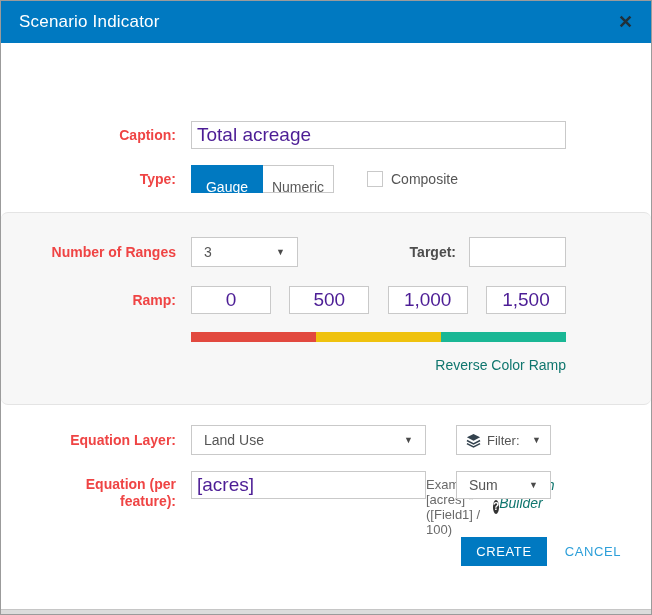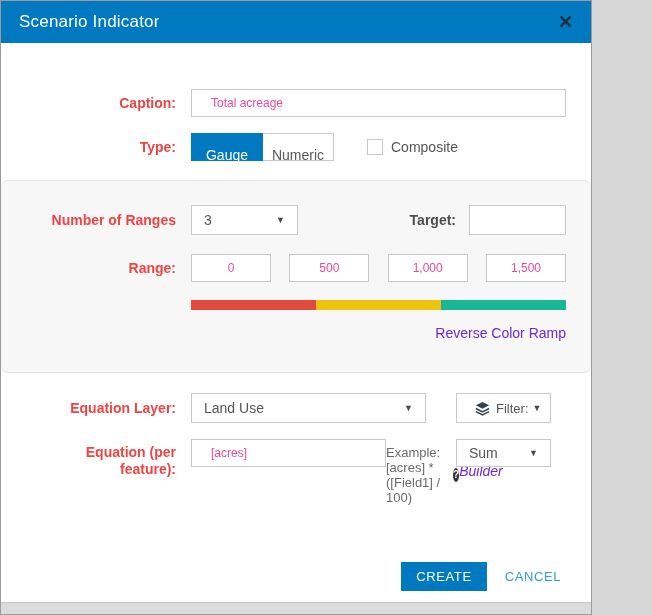--- a/index.html
+++ b/index.html
@@ -1,30 +1,30 @@
 <!DOCTYPE html>
 <html><head>
 <meta charset="utf-8">
 <style>
   html,body{margin:0;padding:0;background:#d7d7d7;}
   *{box-sizing:border-box;}
   .app{
-    width:592px;height:615px;border:1px solid #9b9b9b;background:#fff;
+    width:652px;height:615px;border:1px solid #9b9b9b;background:#fff;
     display:flex;flex-direction:column;
-    font-family:"Liberation Sans",sans-serif;position:relative;overflow:hidden;
+    font-family:"Liberation Sans",sans-serif;position:relative;overflow:hidden;gap:32px;
   }
   .titlebar{flex:0 0 42px;background:#0079c1;display:flex;align-items:center;padding:0 18px;}
   .title{color:#fff;font-size:17px;font-weight:400;letter-spacing:.2px;}
   .close{margin-left:auto;color:#20303a;font-size:18px;font-weight:700;cursor:pointer;line-height:1;}
   .content{flex:1 1 auto;display:flex;flex-direction:column;background:#fff;}
   .row{display:flex;align-items:center;padding-left:25px;}
   .label{flex:0 0 150px;width:150px;text-align:right;margin-right:15px;
          font-size:14px;font-weight:700;color:#ef4444;line-height:17px;}
   .txt{height:28px;border:1px solid #c9c9c9;background:#fff;font-family:"Liberation Sans",sans-serif;
-       font-size:12px;color:#ec4899;padding:0 19px;outline:none;}
+       font-size:19px;color:#4c1d95;padding:0 5px;outline:none;}
   .caption-input{width:375px;}
   
   .segmented{display:flex;}
   .seg{height:28px;line-height:26px;padding:8px 0;text-align:center;font-size:14px;cursor:pointer;}
   .seg-on{width:72px;background:#0079c1;color:#fff;border:1px solid #0079c1;}
   .seg-off{width:71px;background:#fff;color:#595959;border:1px solid #c9c9c9;border-left:none;}
   .checkbox{width:16px;height:16px;border:1px solid #c9c9c9;background:#fff;margin-left:33px;cursor:pointer;}
   .cb-label{margin-left:8px;font-size:14px;color:#555;}
   
   .gray-band{margin-top:19px;background:#f7f7f7;border-top:1px solid #e4e4e4;border-bottom:1px solid #e4e4e4;
@@ -34,25 +34,25 @@
   .caret{margin-left:auto;font-size:9px;color:#4a4a4a;padding-left:8px;}
   .ctrl-span{width:375px;display:flex;align-items:center;}
   .nr-select{width:107px;}
   .target-label{margin-left:auto;font-size:14px;font-weight:700;color:#4d4d4d;}
   .target-input{width:97px;height:30px;margin-left:13px;}
   .range-wrap{width:375px;display:flex;justify-content:space-between;}
   .range-input{width:80px;text-align:center;}
   .ramp{width:375px;height:10px;display:flex;margin-top:18px;}
   .ramp-seg{flex:1 1 0;}
   .reverse-row{width:375px;text-align:right;margin-top:14px;}
-  a.link{color:#6d28d9;font-size:14px;text-decoration:none;cursor:pointer;}
+  a.link{color:#0f766e;font-size:14px;text-decoration:none;cursor:pointer;}
   
   .layer-select{width:235px;}
   .filter-btn{margin-left:30px;width:95px;height:30px;border:1px solid #c9c9c9;background:#fff;
-              display:flex;align-items:center;padding:0 18px;cursor:pointer;font-size:13px;color:#555;}
+              display:flex;align-items:center;padding:0 9px;cursor:pointer;font-size:13px;color:#555;}
   .filter-btn .caret{padding-left:4px;}
   .filter-label{margin-left:6px;}
   .eq-input{width:235px;}
   .eq-col{display:flex;flex-direction:row;width:235px;}
   .example{margin-top:6px;font-size:13px;color:#6a6a6a;display:flex;align-items:center;}
   .help-badge{display:inline-block;width:14px;height:14px;border-radius:50%;background:#333;color:#fff;
               font-size:10px;font-weight:700;text-align:center;line-height:14px;margin-left:5px;cursor:pointer;}
   .builder-row{margin-top:5px;font-style:italic;}
   .sum-select{margin-left:30px;width:95px;height:28px;}
   .eq-row{align-items:flex-start;}
@@ -102,21 +102,21 @@
           <div class="select nr-select">
             <span>3</span>
             <span class="caret">▼</span>
           </div>
           <span class="target-label">Target:</span>
           <input class="txt target-input" value="" style="">
         </div>
       </div>
 
       <div class="row mt19">
-        <span class="label">Range:</span>
+        <span class="label">Ramp:</span>
         <div class="range-wrap">
           <input class="txt range-input" value="0" style="">
           <input class="txt range-input" value="500" style="">
           <input class="txt range-input" value="1,000" style="">
           <input class="txt range-input" value="1,500" style="">
         </div>
       </div>
 
       <div class="row">
         <span class="label"></span>

